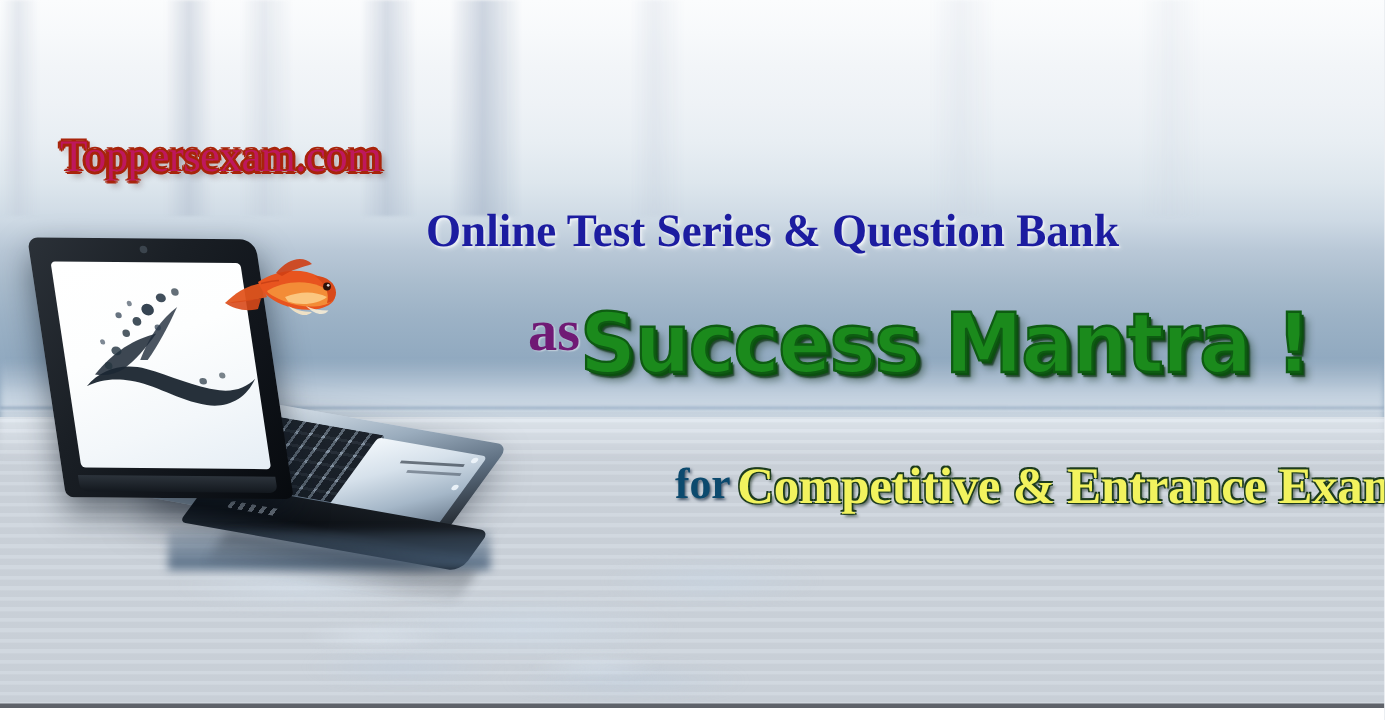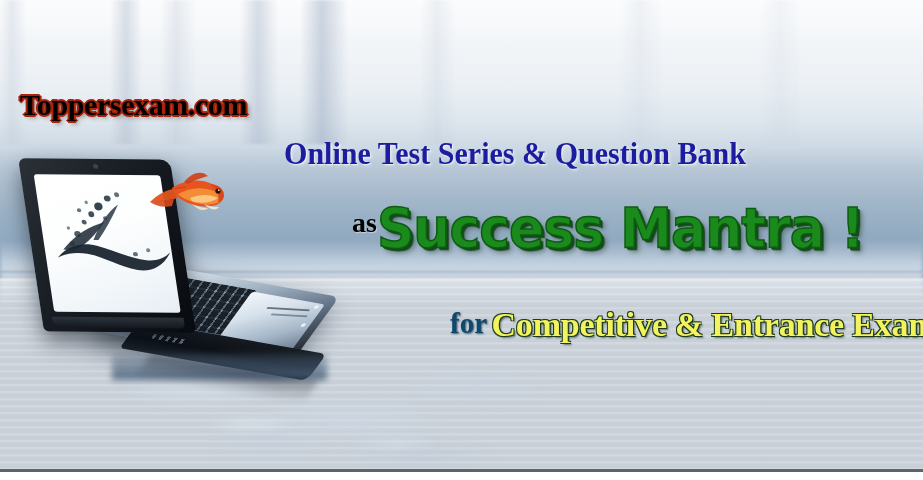--- a/index.html
+++ b/index.html
@@ -231,26 +231,26 @@
   #fish {
     position: absolute;
     left: 144px; top: 158px;
     width: 95px; height: 62px;
   }
   #fish svg { width: 100%; height: 100%; display: block; }
 
   
   .logo {
     position: absolute;
-    left: 20px; top: 88px;
+    left: 40px; top: 88px;
     font-family: "Liberation Serif", serif;
-    font-weight: 700;
+    font-weight: 400;
     font-size: 30px;
     letter-spacing: -0.4px;
-    color: #000000;
+    color: #be185d;
     text-shadow:
       -1px -1px 0 #a8240b,  1px -1px 0 #a8240b,
       -1px  1px 0 #a8240b,  1px  1px 0 #a8240b,
       -2px  0   0 #a8240b,  2px  0   0 #a8240b,
        0   -2px 0 #a8240b,  0    2px 0 #a8240b,
        3px  3px 4px rgba(60,10,0,.45);
     white-space: nowrap;
   }
 
   .line1 {
@@ -268,22 +268,22 @@
   }
 
   .line2 {
     position: absolute;
     left: 352px; top: 198px;
     white-space: nowrap;
   }
   .w-as {
     font-family: "Liberation Serif", serif;
     font-weight: 700;
-    font-size: 28px;
-    color: #000000;
+    font-size: 39px;
+    color: #701a75;
     text-shadow: 1px 1px 1px rgba(255,255,255,.45);
     vertical-align: 14px;
   }
   .w-success {
     font-family: "DejaVu Sans", sans-serif;
     font-weight: 700;
     font-size: 52px;
     letter-spacing: -1px;
     color: #1b8a1c;
     -webkit-text-stroke: 1.5px #0e5c12;

